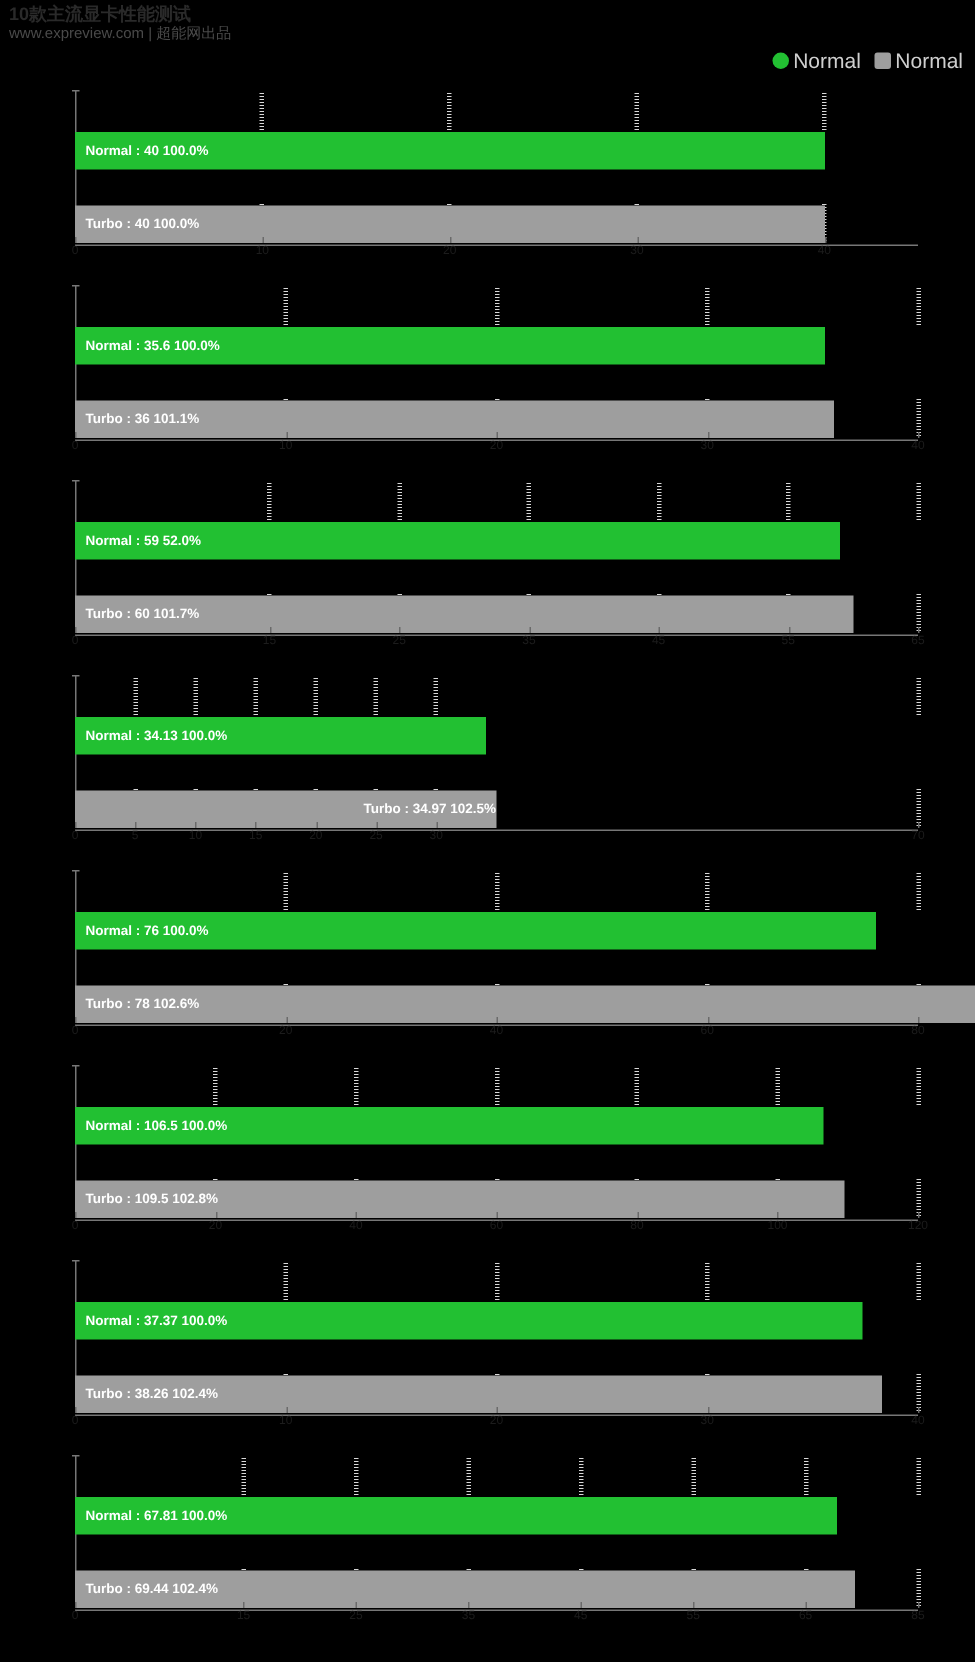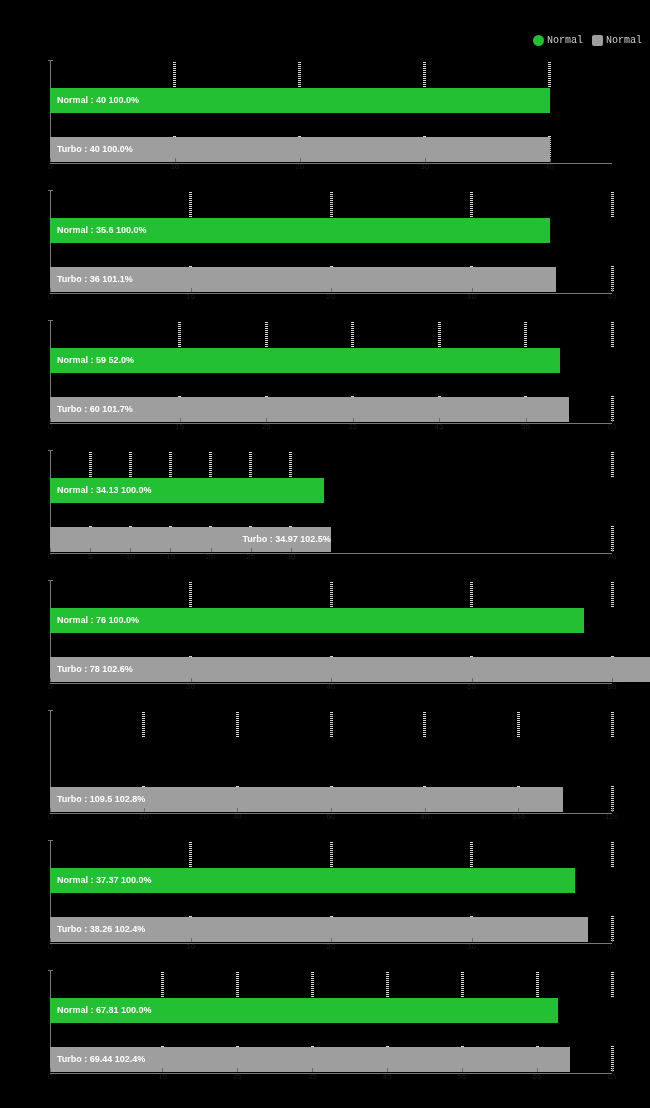--- a/index.html
+++ b/index.html
@@ -58,25 +58,24 @@
   .legend-swatch {
     width: 11px;
     height: 11px;
     border-radius: 50%;
     display: block;
   }
   .legend-swatch.sq {
     border-radius: 2px;
   }
   .legend-label {
-    font-size: 10px;
+    font-size: 14px;
     color: #cfcfcf;
     line-height: 11px;
     white-space: nowrap;
-    font-family: Liberation Mono, monospace;
   }
 
   
   .panels {
     position: absolute;
     left: 0;
     top: 52px;
     width: 650px;
   }
   .panel {
@@ -189,20 +188,24 @@
     letter-spacing: 0.5px;
     overflow: hidden;
     line-height: 7px;
   }
 </style>
 </head>
 <body>
 
 <div class="page">
 
+  <div class="header">
+    <div class="wm-title">10款主流显卡性能测试</div>
+    <div class="wm-sub">www.expreview.com | 超能网出品</div>
+  </div>
 
   <div class="legend" id="legend">
       <div class="legend-item">
         <span class="legend-swatch" style="background: rgb(34, 192, 50);"></span>
         <span class="legend-label">Normal</span>
       </div>
       <div class="legend-item">
         <span class="legend-swatch sq" style="background: rgb(158, 158, 158);"></span>
         <span class="legend-label">Normal</span>
       </div>
@@ -429,20 +432,25 @@
           <div class="gridtick top" style="left: 185.833px;"></div>
           <div class="gridtick bot" style="left: 185.833px;"></div>
           <div class="gridtick top" style="left: 279.5px;"></div>
           <div class="gridtick bot" style="left: 279.5px;"></div>
           <div class="gridtick top" style="left: 373.167px;"></div>
           <div class="gridtick bot" style="left: 373.167px;"></div>
           <div class="gridtick top" style="left: 466.833px;"></div>
           <div class="gridtick bot" style="left: 466.833px;"></div>
           <div class="gridtick top" style="left: 560.5px;"></div>
           <div class="gridtick bot" style="left: 560.5px;"></div>
+          <div class="bar-row normal">
+            <div class="bar normal" style="width: 498.775px; background: rgb(34, 192, 50);">
+              <span class="bar-label">Normal : 106.5  100.0%</span>
+            </div>
+          </div>
           <div class="bar-row turbo">
             <div class="bar turbo" style="width: 512.825px; background: rgb(158, 158, 158);">
               <span class="bar-label">Turbo : 109.5  102.8%</span>
             </div>
           </div>
           <div class="rtick"></div>
         </div>
         <div class="xticks">
           <div class="xtick-mark" style="left: 0px;"></div>
           <div class="xtick" style="left: 0px;">0</div>

